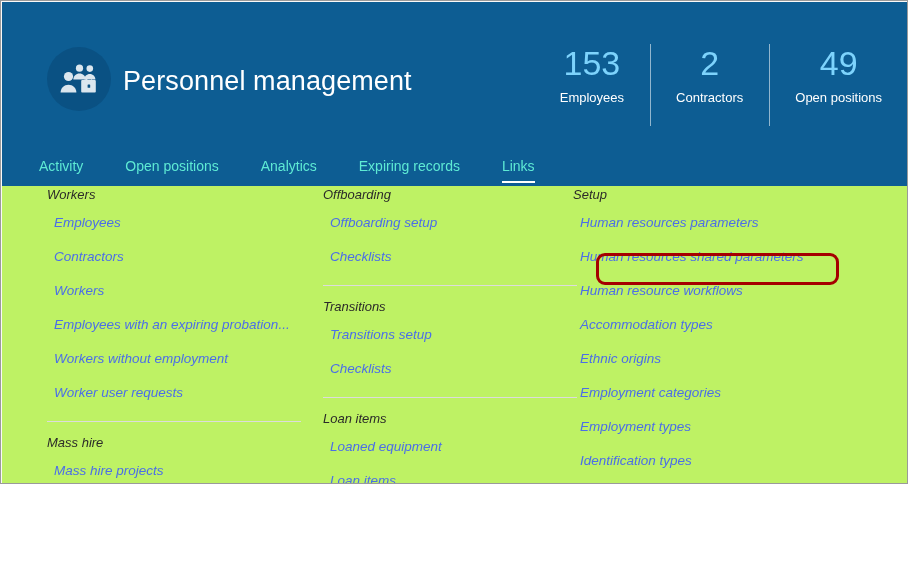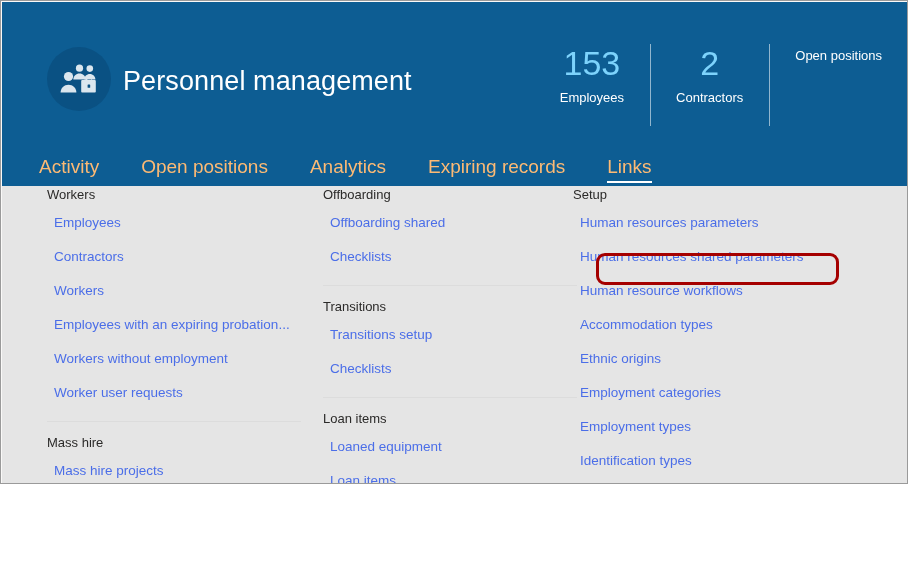--- a/index.html
+++ b/index.html
@@ -113,22 +113,22 @@
   
   .tabs {
     position: absolute;
     left: 37px;
     top: 155px;
     display: flex;
     align-items: flex-start;
   }
   .tab {
     position: relative;
-    font-size: 19px;
-    color: #fdba74;
+    font-size: 14px;
+    color: #5eead4;
     line-height: 19px;
     margin-right: 42px;
     padding-bottom: 7px;
     white-space: nowrap;
     cursor: pointer;
   }
   .tab:last-child { margin-right: 0; }
   .tab.active::after {
     content: "";
     position: absolute;
@@ -139,22 +139,23 @@
     background: #ffffff;
   }
 
   
   .body {
     position: absolute;
     left: 1px;
     top: 185px;
     width: 906px;
     height: 386px;
-    background: #e5e5e5;
+    background: #bef264;
     overflow: hidden;
+    font-style: italic;
   }
 
   .col {
     position: absolute;
     top: 0;
   }
   .col-1 { left: 45px; width: 254px; }
   .col-2 { left: 321px; width: 254px; }
   .col-3 { left: 571px; width: 262px; }
 
@@ -226,20 +227,21 @@
     <div class="stats">
       <div class="stat">
         <div class="stat-val">153</div>
         <div class="stat-lbl">Employees</div>
       </div>
       <div class="stat">
         <div class="stat-val">2</div>
         <div class="stat-lbl">Contractors</div>
       </div>
       <div class="stat">
+        <div class="stat-val">49</div>
         <div class="stat-lbl">Open positions</div>
       </div>
     </div>
 
     <div class="tabs">
       <div class="tab">Activity</div>
       <div class="tab">Open positions</div>
       <div class="tab">Analytics</div>
       <div class="tab">Expiring records</div>
       <div class="tab active">Links</div>
@@ -267,21 +269,21 @@
           <a class="link">Mass hire projects</a>
         </div>
       </div>
       <div class="divider"></div>
     </div>
 
     <div class="col col-2">
       <div class="group">
         <div class="group-title">Offboarding</div>
         <div class="links-list">
-          <a class="link">Offboarding shared</a>
+          <a class="link">Offboarding setup</a>
           <a class="link">Checklists</a>
         </div>
       </div>
       <div class="divider"></div>
       <div class="group">
         <div class="group-title">Transitions</div>
         <div class="links-list">
           <a class="link">Transitions setup</a>
           <a class="link">Checklists</a>
         </div>

